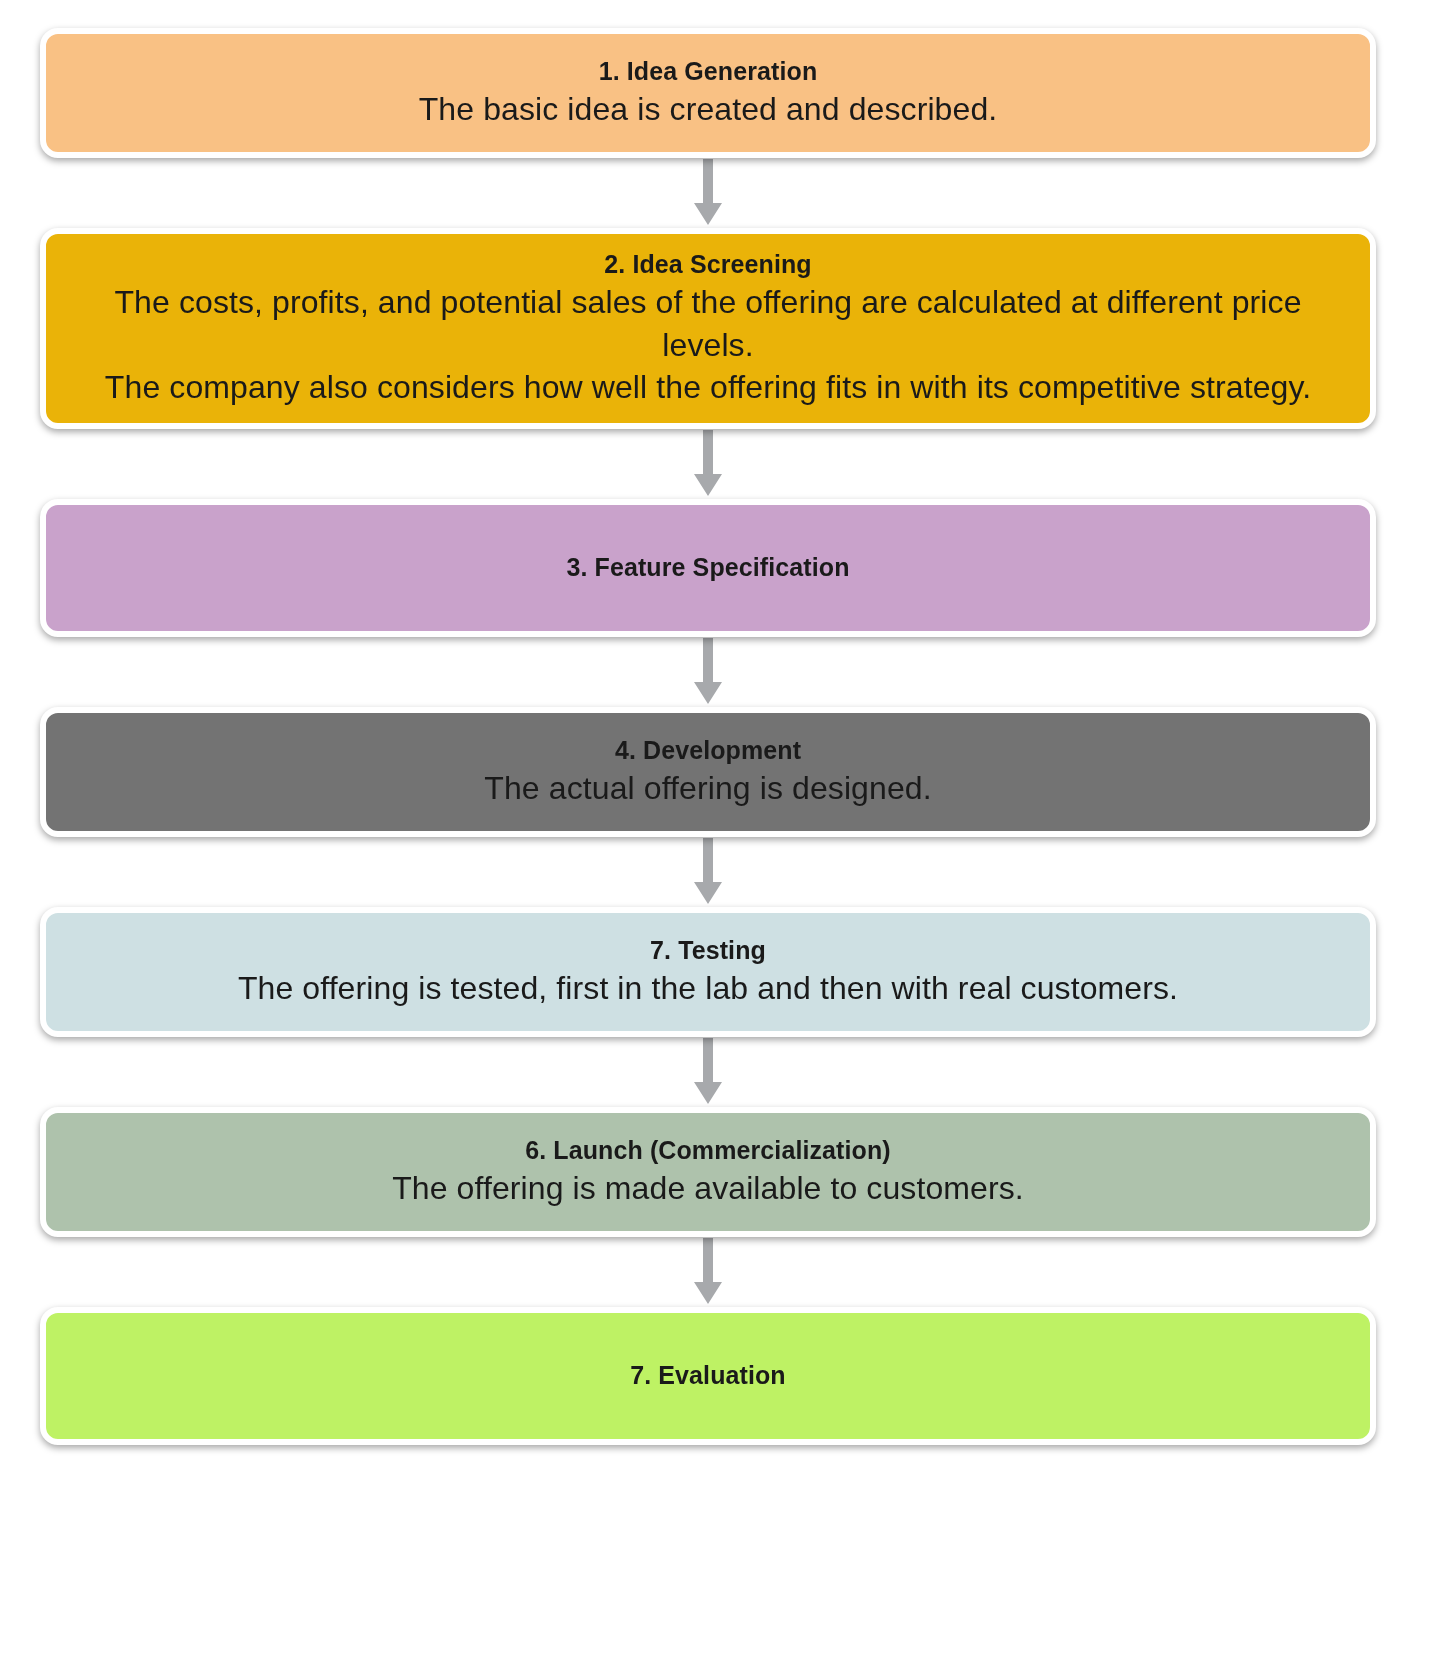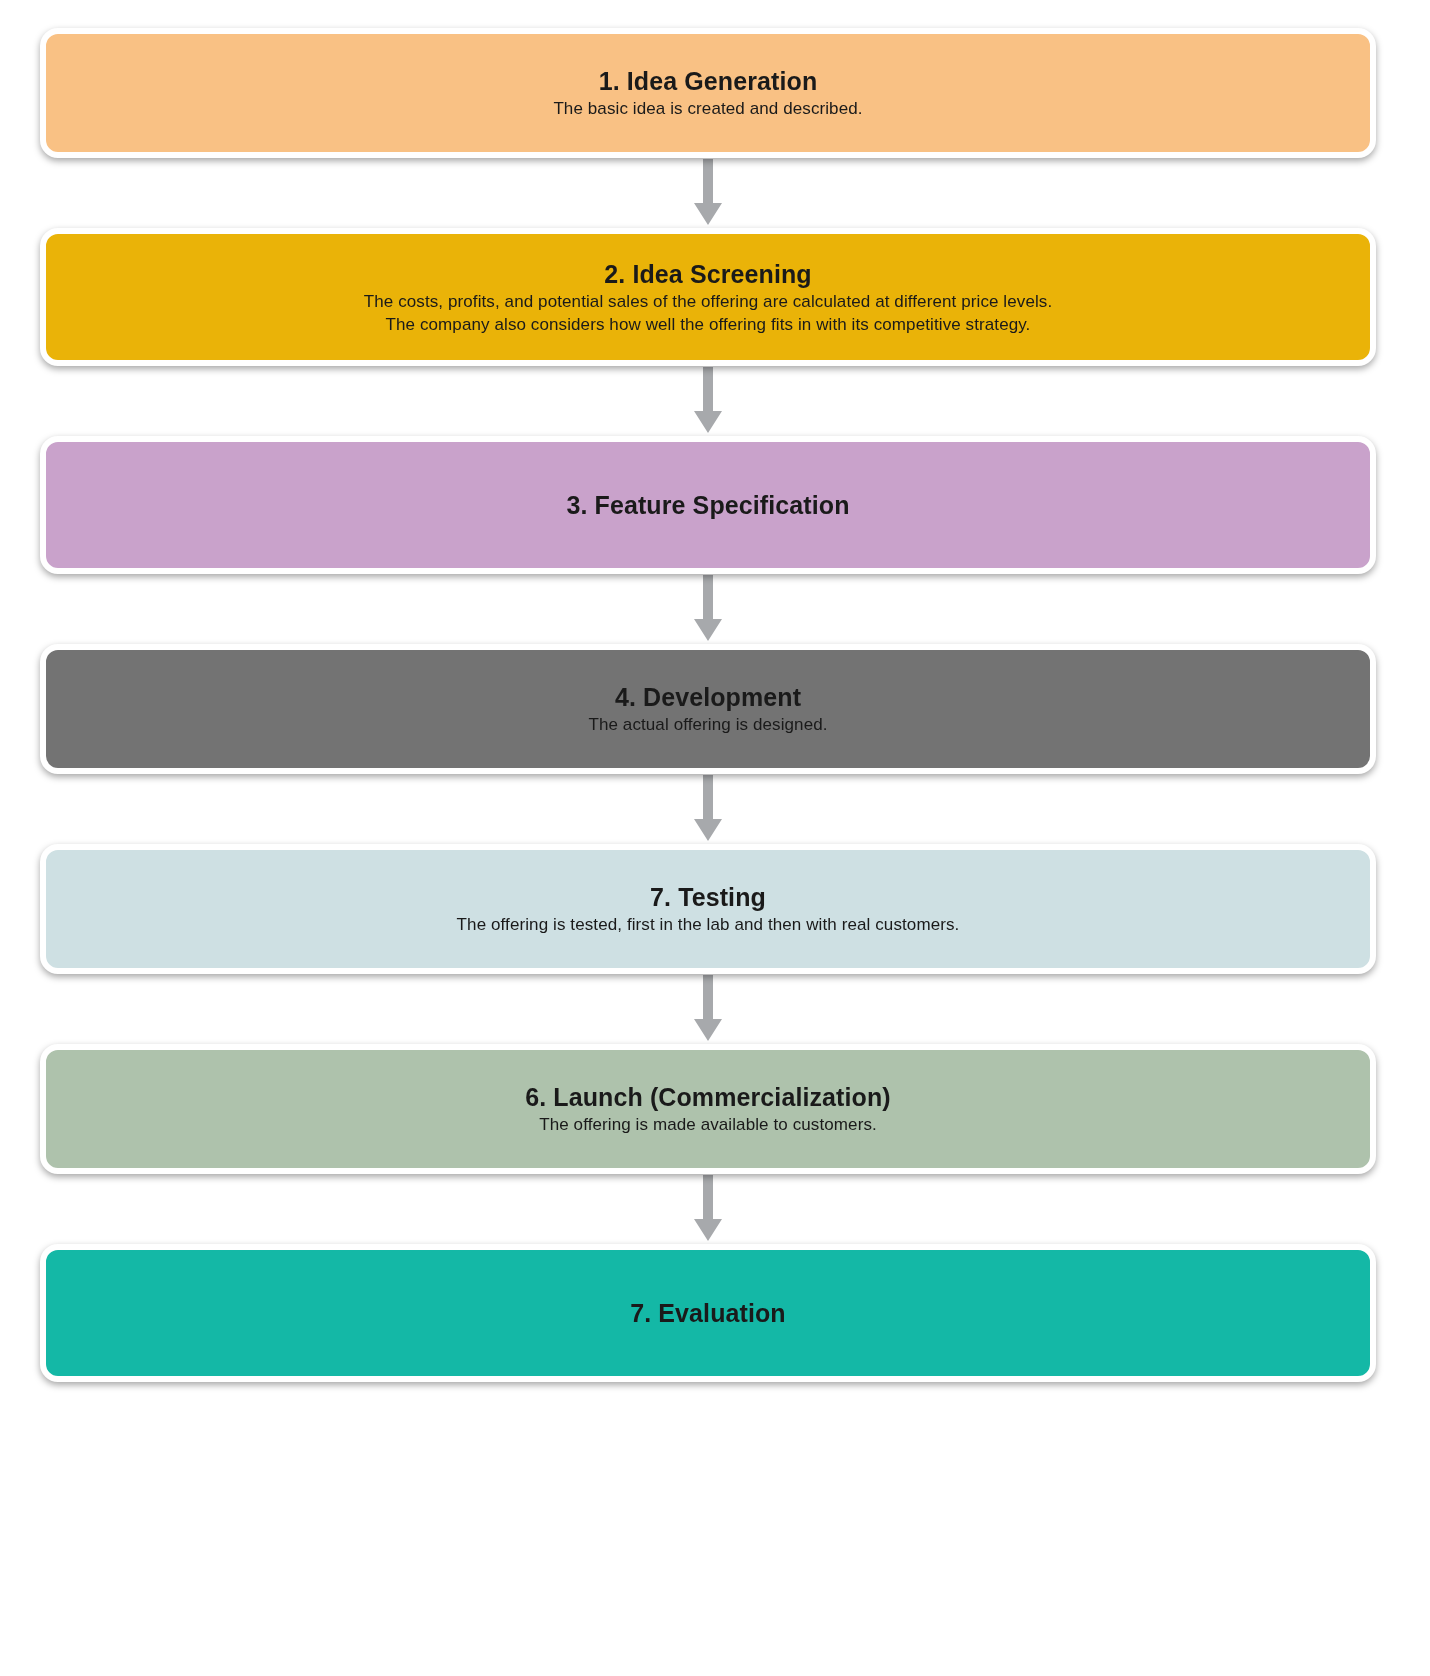--- a/index.html
+++ b/index.html
@@ -35,21 +35,21 @@
     padding: 14px 24px;
     text-align: center;
   }
   .step-title {
     font-weight: bold;
     font-size: 25px;
     line-height: 1.32;
     letter-spacing: 0.1px;
   }
   .step-desc {
-    font-size: 17px;
+    font-size: 32px;
     line-height: 1.33;
     letter-spacing: 0.1px;
     white-space: pre-line;
   }
   .connector {
     flex: 0 0 auto;
     display: flex;
     justify-content: center;
     align-items: center;
     height: 70px;
@@ -134,17 +134,17 @@
     <div class="step-title">6. Launch (Commercialization)</div>
     <div class="step-desc">The offering is made available to customers.</div>
   </div>
 
   <div class="connector">
     <svg class="arrow" viewBox="0 0 30 68">
       <polygon points="10,0 20,0 20,44 29,44 15,66 1,44 10,44" fill="#a7a9ac"></polygon>
     </svg>
   </div>
 
-  <div class="step s7 h-md" style="background: #14b8a6; gap: 16px;">
+  <div class="step s7 h-md" style="background: #bef264; gap: 16px;">
     <div class="step-title">7. Evaluation</div>
   </div>
 
 </div>
 
 </body></html>

